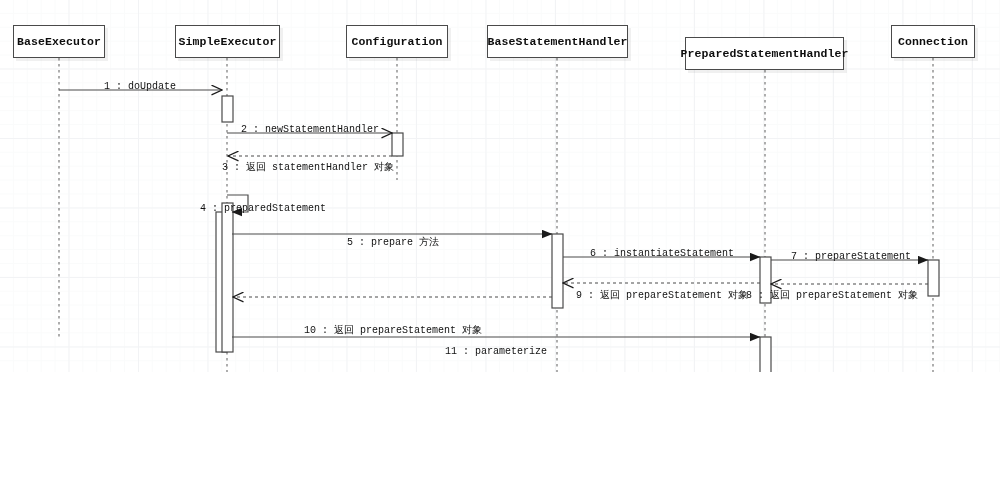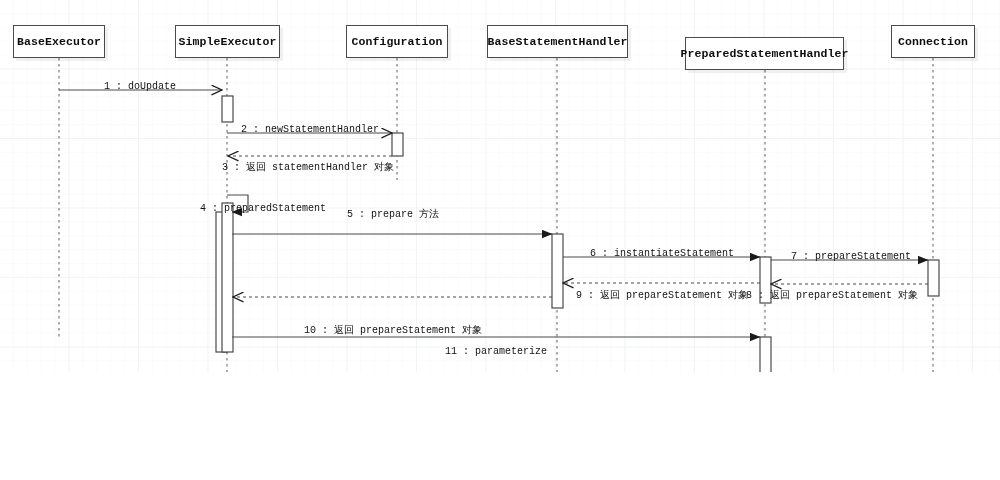--- a/index.html
+++ b/index.html
@@ -144,21 +144,21 @@
       </div>
       <div class="participant-box" style="left: 891px; top: 25px; width: 84px; height: 33px; align-items: center;">
         <span class="participant-label">Connection</span>
       </div>
     </div>
   <div id="labels">
       <div class="msg-label" style="left: 140px; top: 81px;">1 : doUpdate</div>
       <div class="msg-label" style="left: 310px; top: 124px;">2 : newStatementHandler</div>
       <div class="msg-label left-anchor" style="left: 222px; top: 160px;">3 : 返回 statementHandler 对象</div>
       <div class="msg-label left-anchor" style="left: 200px; top: 203px;">4 : preparedStatement</div>
-      <div class="msg-label" style="left: 393px; top: 207px;">5 : prepare 方法</div>
+      <div class="msg-label" style="left: 393px; top: 235px;">5 : prepare 方法</div>
       <div class="msg-label" style="left: 662px; top: 248px;">6 : instantiateStatement</div>
       <div class="msg-label" style="left: 851px; top: 251px;">7 : prepareStatement</div>
       <div class="msg-label left-anchor" style="left: 746px; top: 288px; text-align: right;">8 : 返回 prepareStatement 对象</div>
       <div class="msg-label" style="left: 662px; top: 288px;">9 : 返回 prepareStatement 对象</div>
       <div class="msg-label" style="left: 393px; top: 303px; margin-top: 20px;">10 : 返回 prepareStatement 对象</div>
       <div class="msg-label" style="left: 496px; top: 328px; margin-top: 18px;">11 : parameterize</div>
     </div>
 </div>
 
 </body></html>

